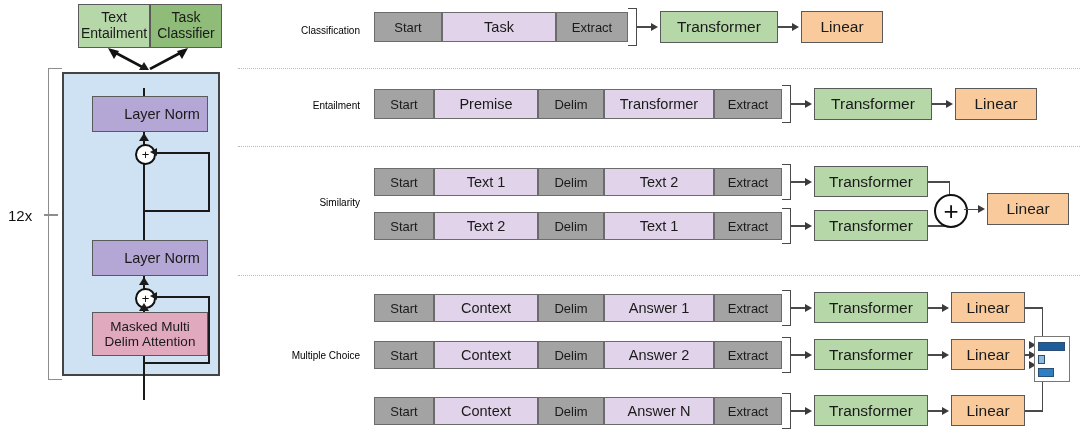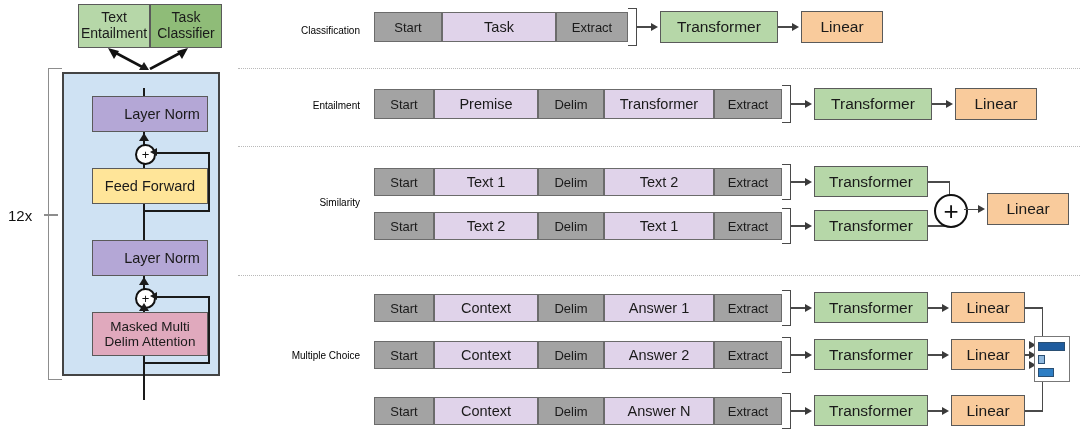--- a/index.html
+++ b/index.html
@@ -102,23 +102,20 @@
 
   <div class="box c-purple" style="left:92px;top:96px;width:116px;height:36px;font-size:14.5px;">
     <span>Layer Norm</span>
   </div>
   <div class="arrowU" style="left:138.5px;top:133px;"></div>
 
   <div class="plus" style="left:135px;top:144px;width:17px;height:17px;">
     <span>+</span>
   </div>
 
-  <div class="box c-yellow" style="left:92px;top:168px;width:116px;height:36px;font-size:14.5px;">
-    <span>Feed Forward</span>
-  </div>
 
   <div class="ln ln-dark ln-v" style="left:208px;top:152px;height:60px;"></div>
   <div class="ln ln-dark ln-h" style="left:143px;top:210px;width:67px;"></div>
   <div class="ln ln-dark ln-h" style="left:154px;top:151.5px;width:56px;"></div>
   <div class="arrowL" style="left:150px;top:148px;"></div>
 
   <div class="box c-purple" style="left:92px;top:240px;width:116px;height:36px;font-size:14.5px;">
     <span>Layer Norm</span>
   </div>
   <div class="arrowU" style="left:138.5px;top:277px;"></div>

